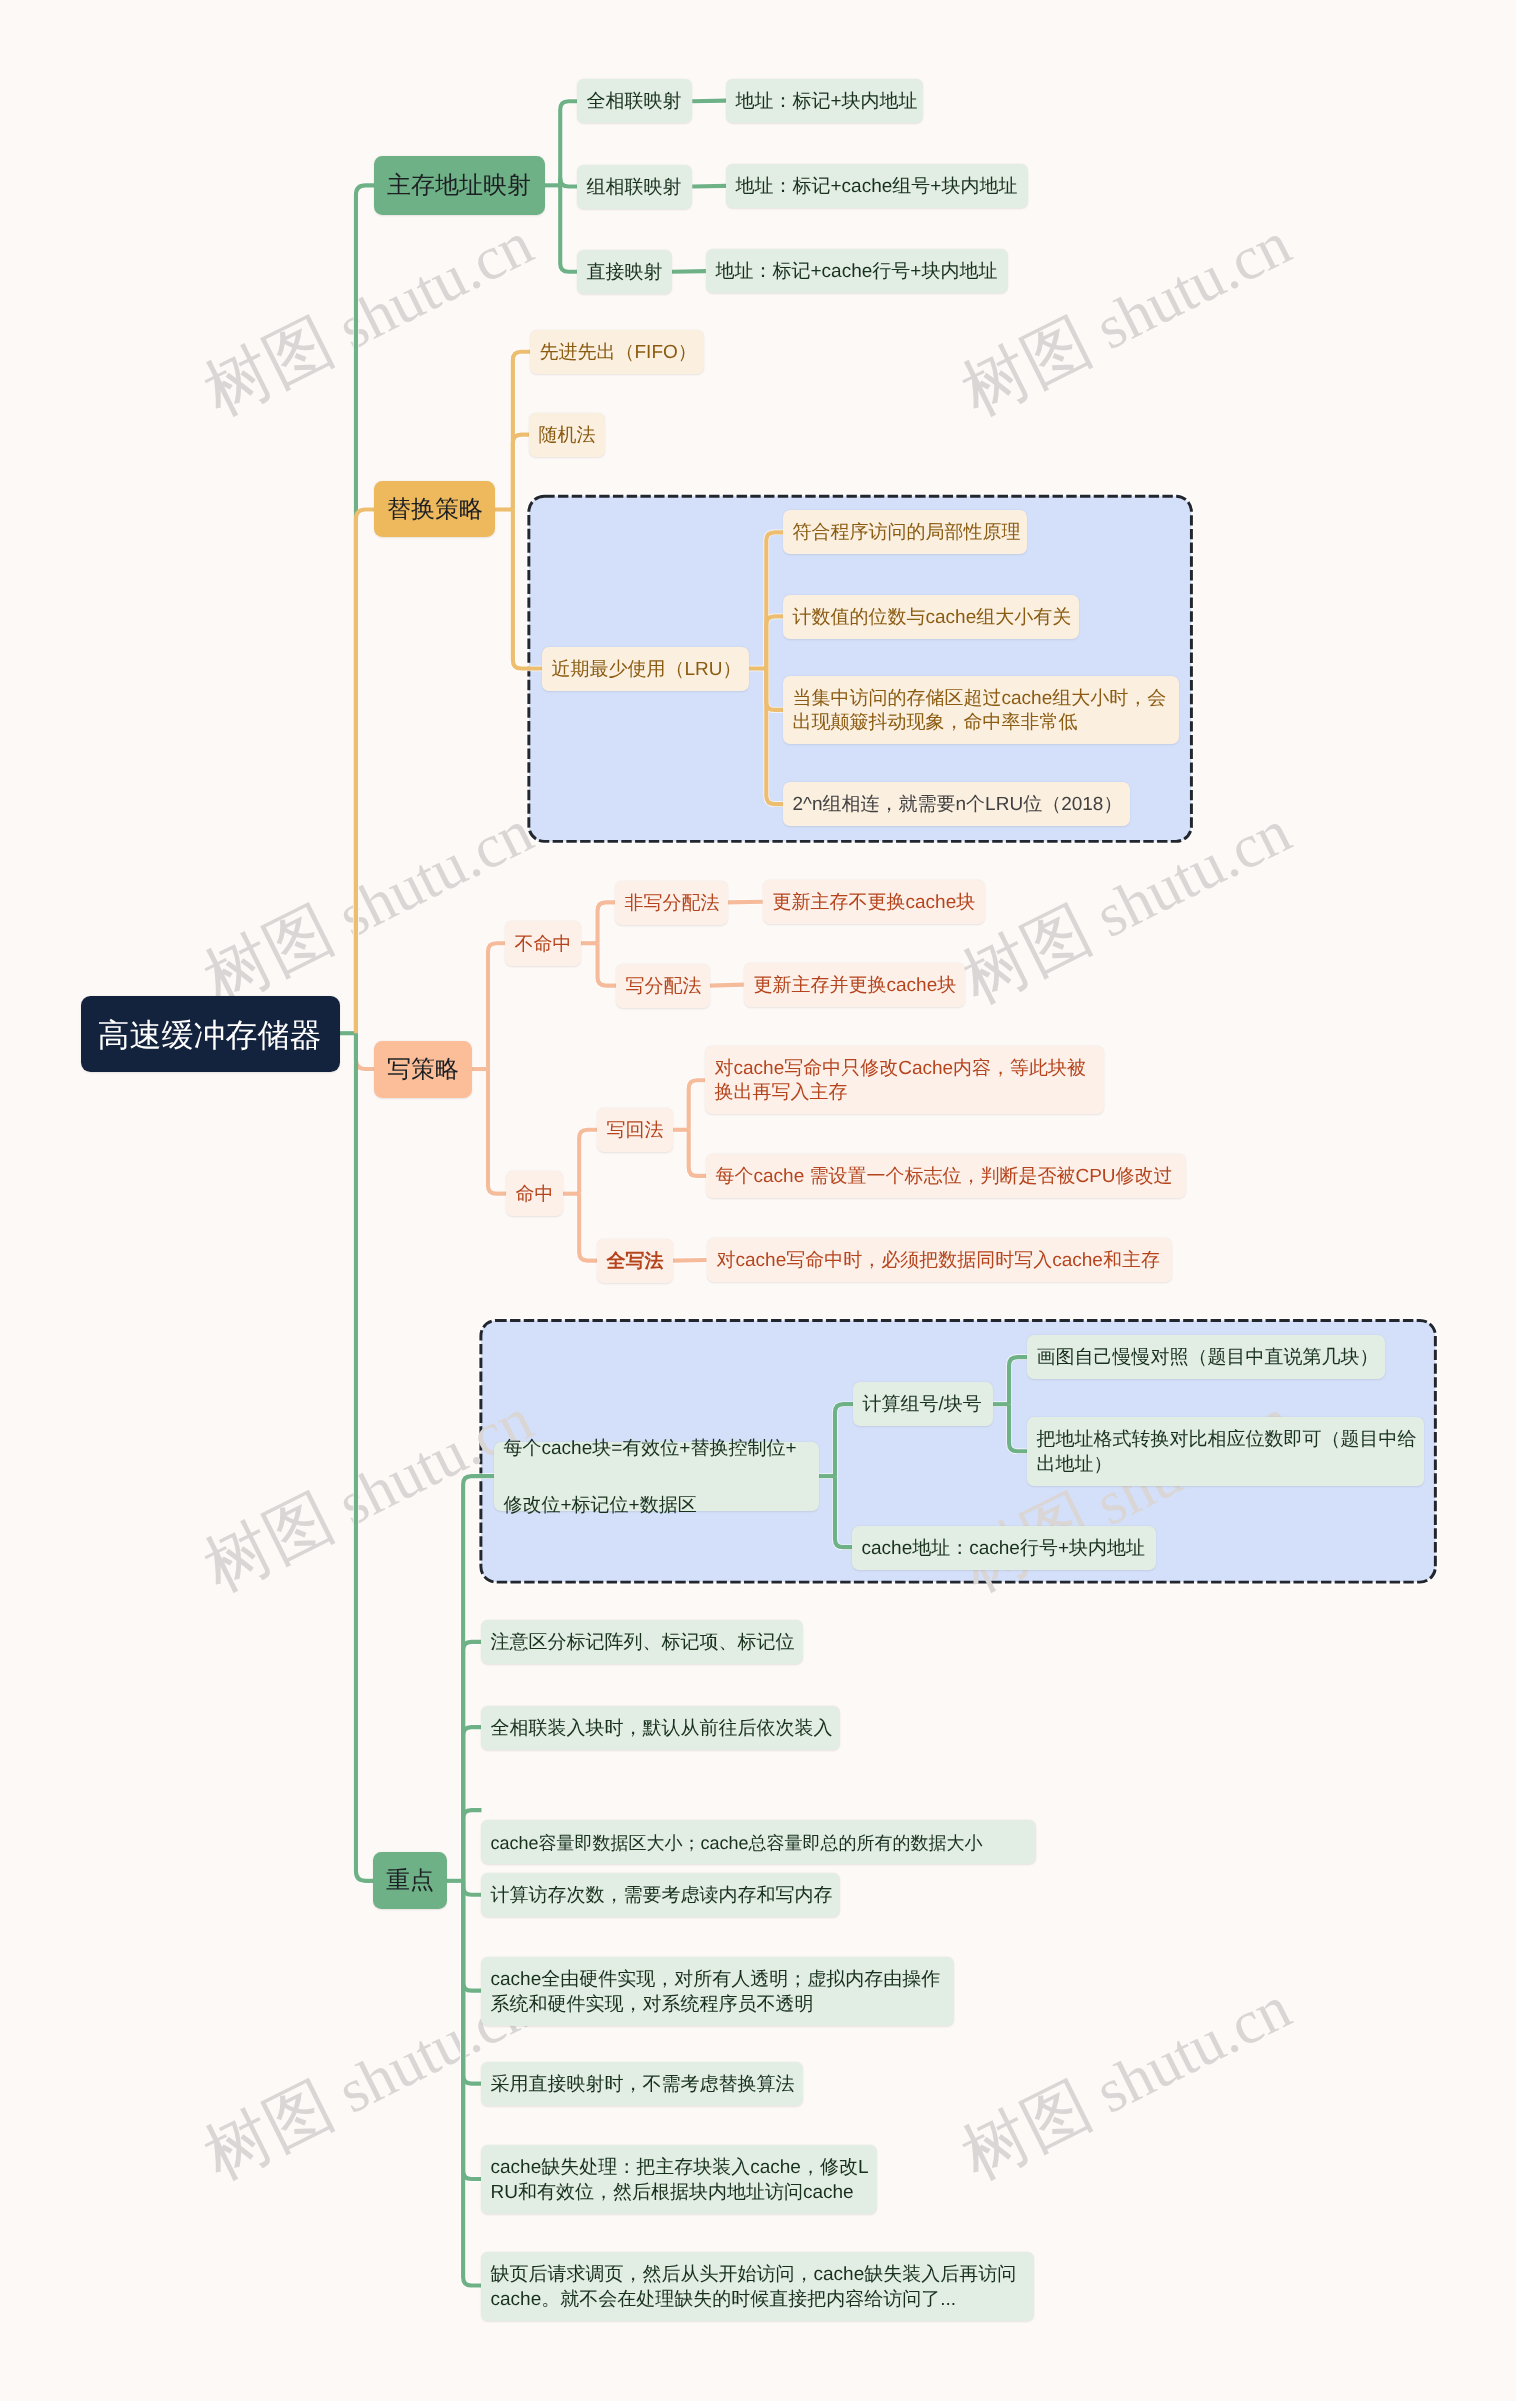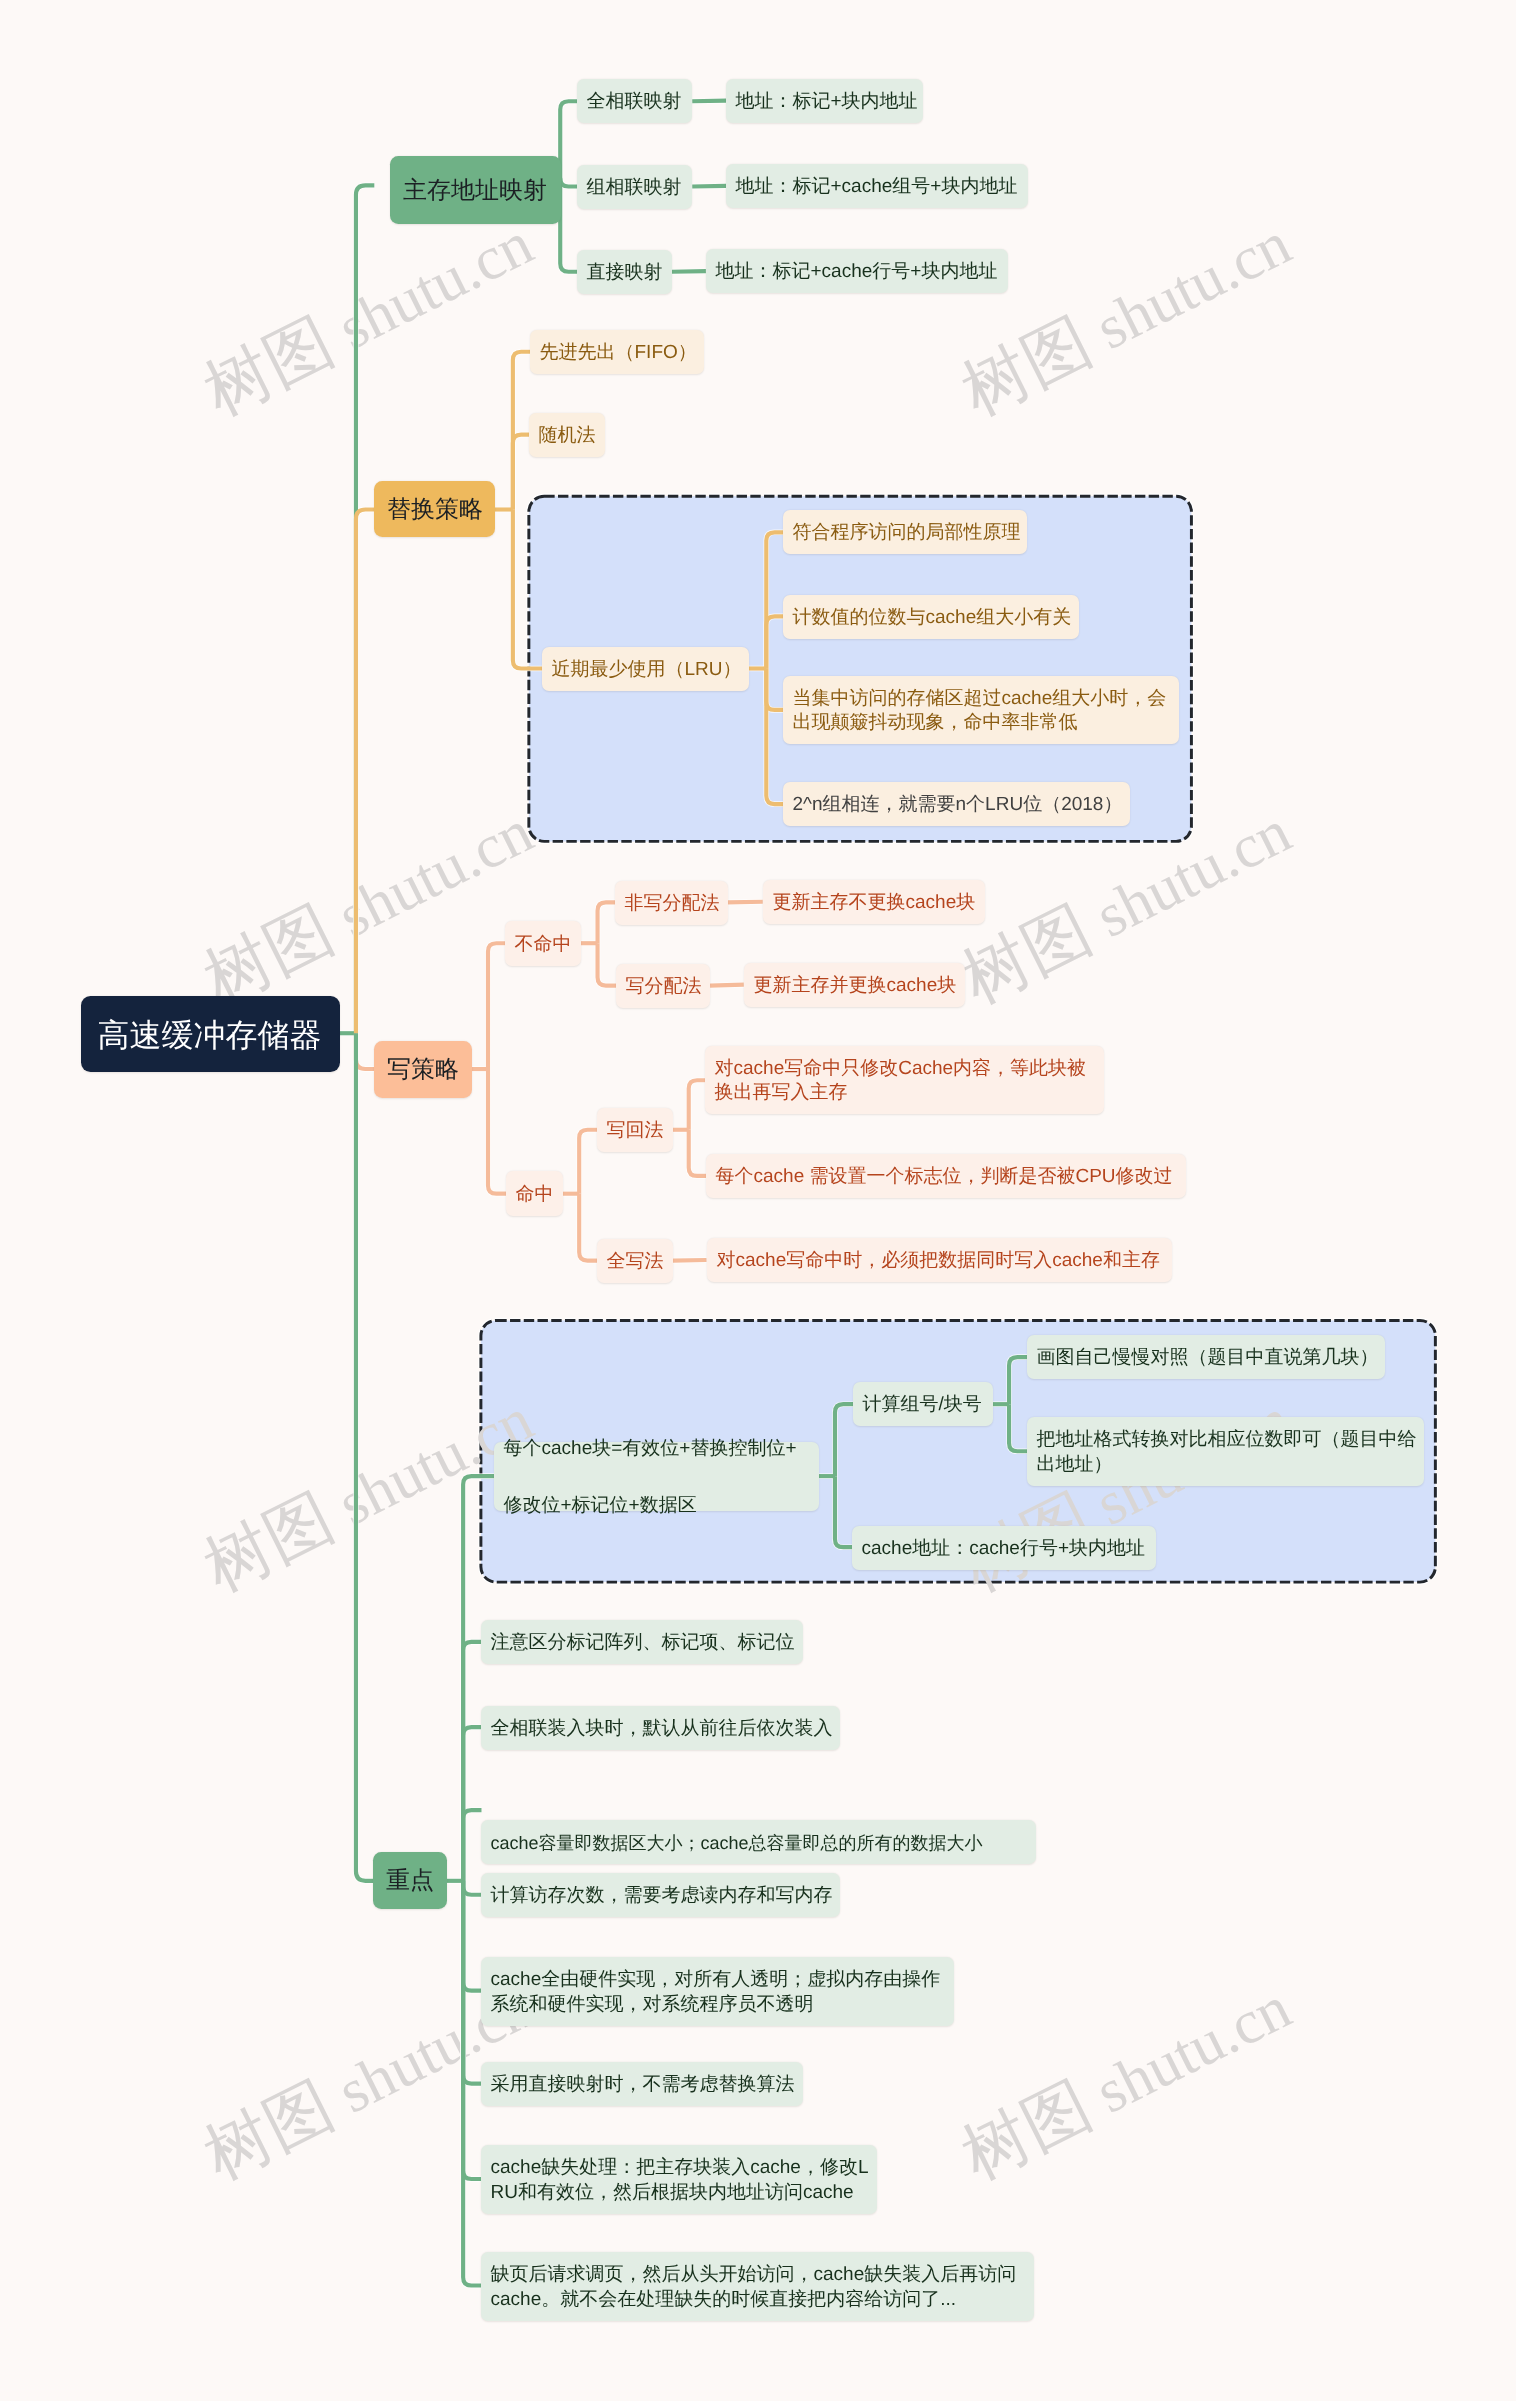--- a/index.html
+++ b/index.html
@@ -159,21 +159,21 @@
       <path d="M782 3176.5 L782 2931 Q782 2917 796 2917 L813 2917" fill="none" stroke="#6FB186" stroke-width="7" stroke-linecap="butt" stroke-linejoin="round"></path>
       <path d="M782 3176.5 L782 3071 Q782 3057 796 3057 L813 3057" fill="none" stroke="#6FB186" stroke-width="7" stroke-linecap="butt" stroke-linejoin="round"></path>
       <path d="M782 3176.5 L782 3186 Q782 3200 796 3200 L813 3200" fill="none" stroke="#6FB186" stroke-width="7" stroke-linecap="butt" stroke-linejoin="round"></path>
       <path d="M782 3176.5 L782 3348 Q782 3362 796 3362 L813 3362" fill="none" stroke="#6FB186" stroke-width="7" stroke-linecap="butt" stroke-linejoin="round"></path>
       <path d="M782 3176.5 L782 3505 Q782 3519 796 3519 L813 3519" fill="none" stroke="#6FB186" stroke-width="7" stroke-linecap="butt" stroke-linejoin="round"></path>
       <path d="M782 3176.5 L782 3666 Q782 3680 796 3680 L813 3680" fill="none" stroke="#6FB186" stroke-width="7" stroke-linecap="butt" stroke-linejoin="round"></path>
       <path d="M782 3176.5 L782 3846 Q782 3860 796 3860 L813 3860" fill="none" stroke="#6FB186" stroke-width="7" stroke-linecap="butt" stroke-linejoin="round"></path>
     </svg>
   <div id="nodes">
       <div class="node" style="left: 81px; top: 996px; width: 259px; height: 76px; background: rgb(20, 35, 61); color: rgb(255, 255, 255); font-size: 32px; padding-left: 16.6px; padding-right: 16.6px; border-radius: 9.5px; line-height: 1.28;"><span class="ln">高速缓冲存储器</span></div>
-      <div class="node" style="left: 374px; top: 156px; width: 171px; height: 68px; background: rgb(111, 177, 134); color: rgb(28, 32, 36); font-size: 24px; padding-left: 13px; padding-right: 13px; border-radius: 8.3px; line-height: 1.28; margin-left: 16px;"><span class="ln">主存地址映射</span></div>
+      <div class="node" style="left: 374px; top: 156px; width: 171px; height: 59px; background: rgb(111, 177, 134); color: rgb(28, 32, 36); font-size: 24px; padding-left: 13px; padding-right: 13px; border-radius: 8.3px; line-height: 1.28;"><span class="ln">主存地址映射</span></div>
       <div class="node" style="left: 577px; top: 79px; width: 115px; height: 44px; background: rgb(226, 237, 228); color: rgb(23, 48, 28); font-size: 19px; padding-left: 9.5px; padding-right: 9.5px; border-radius: 7px; line-height: 1.28;"><span class="ln">全相联映射</span></div>
       <div class="node" style="left: 577px; top: 165px; width: 115px; height: 44px; background: rgb(226, 237, 228); color: rgb(23, 48, 28); font-size: 19px; padding-left: 9.5px; padding-right: 9.5px; border-radius: 7px; line-height: 1.28;"><span class="ln">组相联映射</span></div>
       <div class="node" style="left: 577px; top: 250px; width: 95px; height: 44px; background: rgb(226, 237, 228); color: rgb(23, 48, 28); font-size: 19px; padding-left: 9.5px; padding-right: 9.5px; border-radius: 7px; line-height: 1.28;"><span class="ln">直接映射</span></div>
       <div class="node" style="left: 726px; top: 79px; width: 197px; height: 44px; background: rgb(226, 237, 228); color: rgb(23, 48, 28); font-size: 19px; padding-left: 9.5px; padding-right: 9.5px; border-radius: 7px; line-height: 1.28;"><span class="ln">地址：标记+块内地址</span></div>
       <div class="node" style="left: 726px; top: 164px; width: 302px; height: 44px; background: rgb(226, 237, 228); color: rgb(23, 48, 28); font-size: 19px; padding-left: 9.5px; padding-right: 9.5px; border-radius: 7px; line-height: 1.28;"><span class="ln">地址：标记+cache组号+块内地址</span></div>
       <div class="node" style="left: 706px; top: 249px; width: 302px; height: 44px; background: rgb(226, 237, 228); color: rgb(23, 48, 28); font-size: 19px; padding-left: 9.5px; padding-right: 9.5px; border-radius: 7px; line-height: 1.28;"><span class="ln">地址：标记+cache行号+块内地址</span></div>
       <div class="node" style="left: 374px; top: 481px; width: 121px; height: 56px; background: rgb(238, 185, 93); color: rgb(28, 32, 36); font-size: 24px; padding-left: 13px; padding-right: 13px; border-radius: 8.3px; line-height: 1.28;"><span class="ln">替换策略</span></div>
       <div class="node" style="left: 530px; top: 330px; width: 174px; height: 44px; background: rgb(251, 239, 224); color: rgb(138, 91, 16); font-size: 19px; padding-left: 9.5px; padding-right: 9.5px; border-radius: 7px; line-height: 1.28;"><span class="ln">先进先出（FIFO）</span></div>
       <div class="node" style="left: 529px; top: 413px; width: 76px; height: 44px; background: rgb(251, 239, 224); color: rgb(138, 91, 16); font-size: 19px; padding-left: 9.5px; padding-right: 9.5px; border-radius: 7px; line-height: 1.28;"><span class="ln">随机法</span></div>
       <div class="node" style="left: 542px; top: 647px; width: 207px; height: 44px; background: rgb(251, 239, 224); color: rgb(138, 91, 16); font-size: 19px; padding-left: 9.5px; padding-right: 9.5px; border-radius: 7px; line-height: 1.28;"><span class="ln">近期最少使用（LRU）</span></div>
@@ -182,21 +182,21 @@
       <div class="node" style="left: 783px; top: 676px; width: 396px; height: 68px; background: rgb(251, 239, 224); color: rgb(138, 91, 16); font-size: 19px; padding-left: 9.5px; padding-right: 9.5px; border-radius: 7px; line-height: 1.28;"><span class="ln">当集中访问的存储区超过cache组大小时，会</span><span class="ln">出现颠簸抖动现象，命中率非常低</span></div>
       <div class="node" style="left: 783px; top: 782px; width: 347px; height: 44px; background: rgb(251, 239, 224); color: #404040; font-size: 19px; padding-left: 9.5px; padding-right: 9.5px; border-radius: 7px; line-height: 1.28;"><span class="ln">2^n组相连，就需要n个LRU位（2018）</span></div>
       <div class="node" style="left: 374px; top: 1041px; width: 98px; height: 57px; background: rgb(252, 190, 152); color: rgb(28, 32, 36); font-size: 24px; padding-left: 13px; padding-right: 13px; border-radius: 8.3px; line-height: 1.28;"><span class="ln">写策略</span></div>
       <div class="node" style="left: 505px; top: 921px; width: 76px; height: 45px; background: rgb(253, 240, 233); color: rgb(181, 68, 29); font-size: 19px; padding-left: 9.5px; padding-right: 9.5px; border-radius: 7px; line-height: 1.28;"><span class="ln">不命中</span></div>
       <div class="node" style="left: 506px; top: 1171px; width: 57px; height: 45px; background: rgb(253, 240, 233); color: rgb(181, 68, 29); font-size: 19px; padding-left: 9.5px; padding-right: 9.5px; border-radius: 7px; line-height: 1.28;"><span class="ln">命中</span></div>
       <div class="node" style="left: 615px; top: 881px; width: 113px; height: 44px; background: rgb(253, 240, 233); color: rgb(181, 68, 29); font-size: 19px; padding-left: 9.5px; padding-right: 9.5px; border-radius: 7px; line-height: 1.28;"><span class="ln">非写分配法</span></div>
       <div class="node" style="left: 616px; top: 964px; width: 94px; height: 44px; background: rgb(253, 240, 233); color: rgb(181, 68, 29); font-size: 19px; padding-left: 9.5px; padding-right: 9.5px; border-radius: 7px; line-height: 1.28;"><span class="ln">写分配法</span></div>
       <div class="node" style="left: 763px; top: 880px; width: 222px; height: 44px; background: rgb(253, 240, 233); color: rgb(181, 68, 29); font-size: 19px; padding-left: 9.5px; padding-right: 9.5px; border-radius: 7px; line-height: 1.28;"><span class="ln">更新主存不更换cache块</span></div>
       <div class="node" style="left: 744px; top: 963px; width: 221px; height: 44px; background: rgb(253, 240, 233); color: rgb(181, 68, 29); font-size: 19px; padding-left: 9.5px; padding-right: 9.5px; border-radius: 7px; line-height: 1.28;"><span class="ln">更新主存并更换cache块</span></div>
       <div class="node" style="left: 597px; top: 1108px; width: 76px; height: 44px; background: rgb(253, 240, 233); color: rgb(181, 68, 29); font-size: 19px; padding-left: 9.5px; padding-right: 9.5px; border-radius: 7px; line-height: 1.28;"><span class="ln">写回法</span></div>
-      <div class="node" style="left: 597px; top: 1239px; width: 76px; height: 44px; background: rgb(253, 240, 233); color: rgb(181, 68, 29); font-size: 19px; padding-left: 9.5px; padding-right: 9.5px; border-radius: 7px; line-height: 1.28;"><span class="ln">全写法</span></div>
+      <div class="node" style="left: 597px; top: 1239px; width: 76px; height: 44px; background: rgb(253, 240, 233); color: rgb(181, 68, 29); font-size: 19px; padding-left: 9.5px; padding-right: 9.5px; border-radius: 7px; line-height: 1.28; font-weight: bold;"><span class="ln">全写法</span></div>
       <div class="node" style="left: 705px; top: 1046px; width: 399px; height: 68px; background: rgb(253, 240, 233); color: rgb(181, 68, 29); font-size: 19px; padding-left: 9.5px; padding-right: 9.5px; border-radius: 7px; line-height: 1.28;"><span class="ln">对cache写命中只修改Cache内容，等此块被</span><span class="ln">换出再写入主存</span></div>
       <div class="node" style="left: 706px; top: 1154px; width: 480px; height: 44px; background: rgb(253, 240, 233); color: rgb(181, 68, 29); font-size: 19px; padding-left: 9.5px; padding-right: 9.5px; border-radius: 7px; line-height: 1.28;"><span class="ln">每个cache 需设置一个标志位，判断是否被CPU修改过</span></div>
       <div class="node" style="left: 707px; top: 1238px; width: 465px; height: 44px; background: rgb(253, 240, 233); color: rgb(181, 68, 29); font-size: 19px; padding-left: 9.5px; padding-right: 9.5px; border-radius: 7px; line-height: 1.28;"><span class="ln">对cache写命中时，必须把数据同时写入cache和主存</span></div>
       <div class="node" style="left: 494px; top: 1442px; width: 325px; height: 69px; background: rgb(226, 237, 228); color: rgb(23, 48, 28); font-size: 19px; padding-left: 9.5px; padding-right: 9.5px; border-radius: 7px; line-height: 1.28; gap: 32px;"><span class="ln">每个cache块=有效位+替换控制位+</span><span class="ln">修改位+标记位+数据区</span></div>
       <div class="node" style="left: 853px; top: 1382px; width: 140px; height: 44px; background: rgb(226, 237, 228); color: rgb(23, 48, 28); font-size: 19px; padding-left: 9.5px; padding-right: 9.5px; border-radius: 7px; line-height: 1.28;"><span class="ln">计算组号/块号</span></div>
       <div class="node" style="left: 1027px; top: 1335px; width: 358px; height: 44px; background: rgb(226, 237, 228); color: rgb(23, 48, 28); font-size: 19px; padding-left: 9.5px; padding-right: 9.5px; border-radius: 7px; line-height: 1.28;"><span class="ln">画图自己慢慢对照（题目中直说第几块）</span></div>
       <div class="node" style="left: 1027px; top: 1417px; width: 397px; height: 69px; background: rgb(226, 237, 228); color: rgb(23, 48, 28); font-size: 19px; padding-left: 9.5px; padding-right: 9.5px; border-radius: 7px; line-height: 1.28;"><span class="ln">把地址格式转换对比相应位数即可（题目中给</span><span class="ln">出地址）</span></div>
       <div class="node" style="left: 852px; top: 1526px; width: 304px; height: 44px; background: rgb(226, 237, 228); color: rgb(23, 48, 28); font-size: 19px; padding-left: 9.5px; padding-right: 9.5px; border-radius: 7px; line-height: 1.28;"><span class="ln">cache地址：cache行号+块内地址</span></div>
       <div class="node" style="left: 373px; top: 1852px; width: 74px; height: 57px; background: rgb(111, 177, 134); color: rgb(28, 32, 36); font-size: 24px; padding-left: 13px; padding-right: 13px; border-radius: 8.3px; line-height: 1.28;"><span class="ln">重点</span></div>
       <div class="node" style="left: 481px; top: 1620px; width: 322px; height: 44px; background: rgb(226, 237, 228); color: rgb(23, 48, 28); font-size: 19px; padding-left: 9.5px; padding-right: 9.5px; border-radius: 7px; line-height: 1.28;"><span class="ln">注意区分标记阵列、标记项、标记位</span></div>

